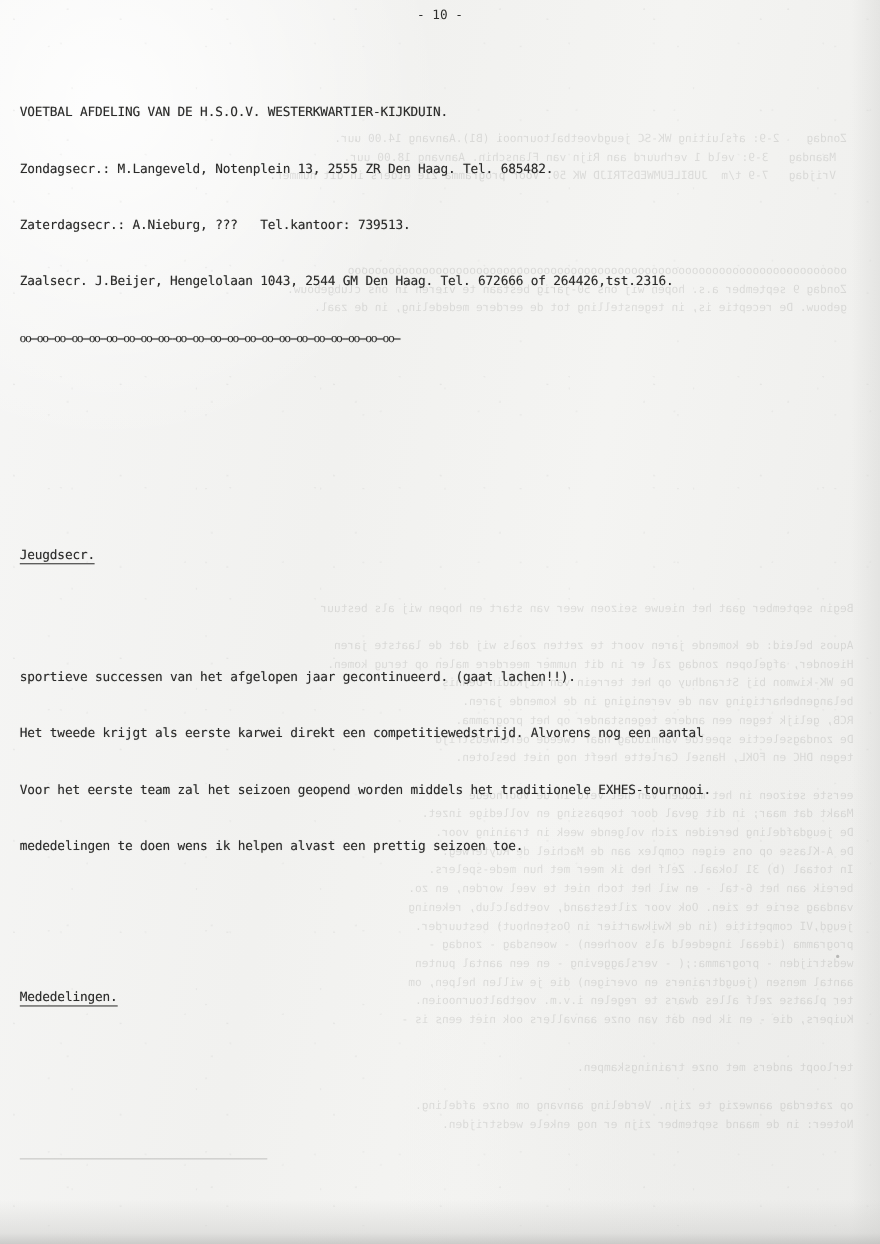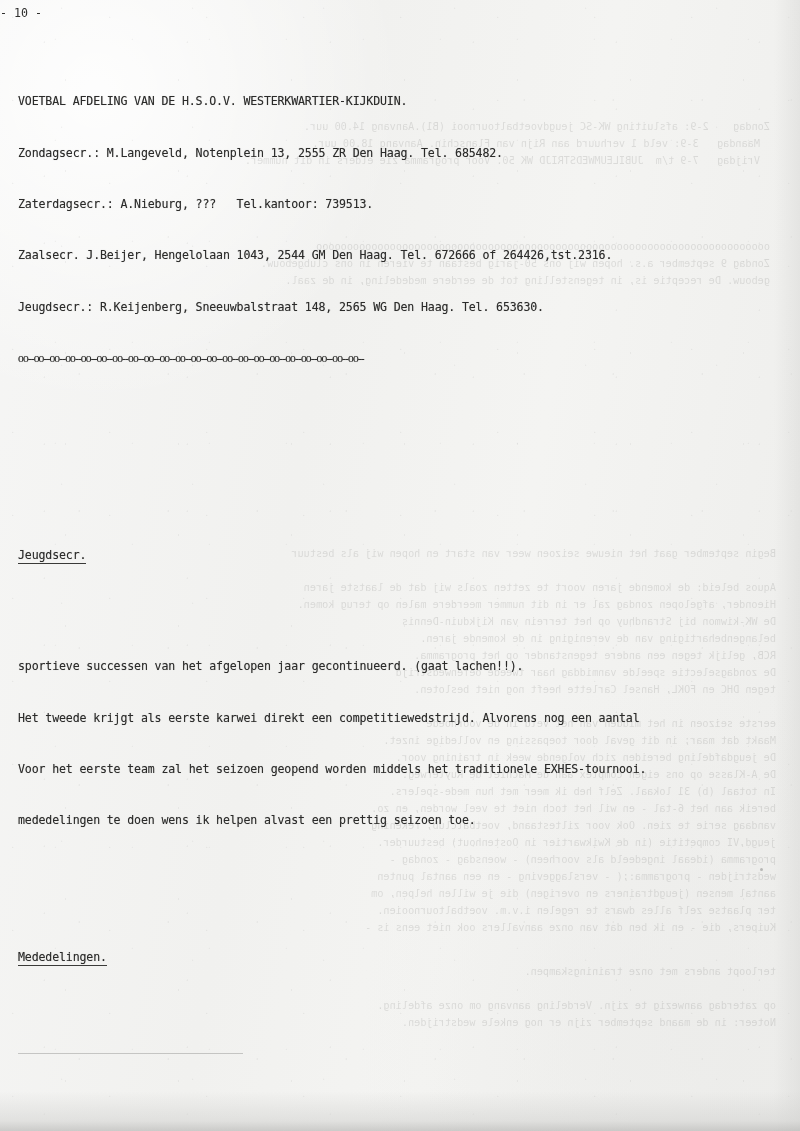--- a/index.html
+++ b/index.html
@@ -102,20 +102,21 @@
   .uu { border-bottom: 1.4px solid #3a3a38; padding-bottom: 1px; }
 
   .orow { letter-spacing: -0.9px; font-family: Liberation Serif, serif; }
 
   
   .pageno {
     position: absolute;
     top: 6px;
     left: 0;
     width: 800px;
+    text-align: center;
     font-family: "DejaVu Sans Mono", monospace;
     font-size: 11.6px;
     color: #2f2f2d;
     white-space: pre;
   }
 
   
   .stray {
     position: absolute;
     background: #8d8d8b;
@@ -165,21 +166,20 @@
 
   <div class="pageno">- 10 -</div>
 
   <div class="typed" style="top:25px;">
 
     
     <div class="line">VOETBAL AFDELING VAN DE H.S.O.V. WESTERKWARTIER-KIJKDUIN.</div>
     <div class="line">Zondagsecr.: M.Langeveld, Notenplein 13, 2555 ZR Den Haag. Tel. 685482.</div>
     <div class="line">Zaterdagsecr.: A.Nieburg, ???   Tel.kantoor: 739513.</div>
     <div class="line">Zaalsecr. J.Beijer, Hengelolaan 1043, 2544 GM Den Haag. Tel. 672666 of 264426,tst.2316.</div>
-    <div class="line">Jeugdsecr.: R.Keijenberg, Sneeuwbalstraat 148, 2565 WG Den Haag. Tel. 653630.</div>
     <div class="line orow">oo--oo--oo--oo--oo--oo--oo--oo--oo--oo--oo--oo--oo--oo--oo--oo--oo--oo--oo--oo--oo--oo--</div>
 
     <div class="blank"></div>
 
     
     <div class="half-blank"></div>
     <div class="line"><span class="uu">Jeugdsecr.</span></div>
     <div class="half-blank"></div>
 
     <div class="line">sportieve successen van het afgelopen jaar gecontinueerd. (gaat lachen!!).</div>

